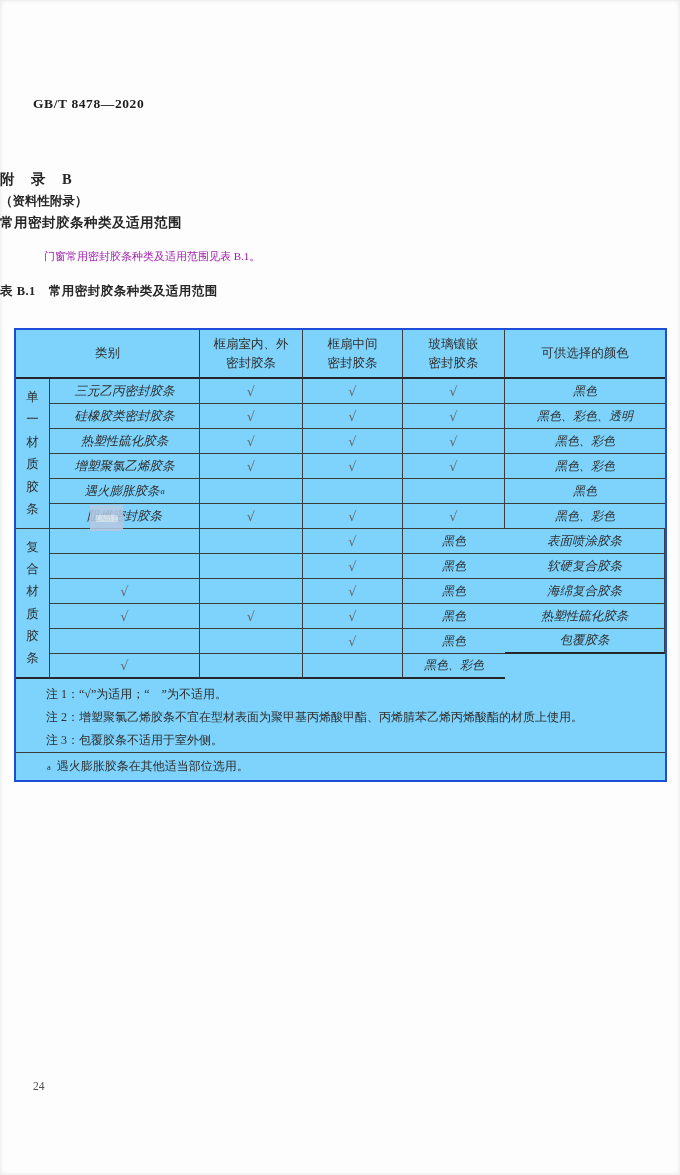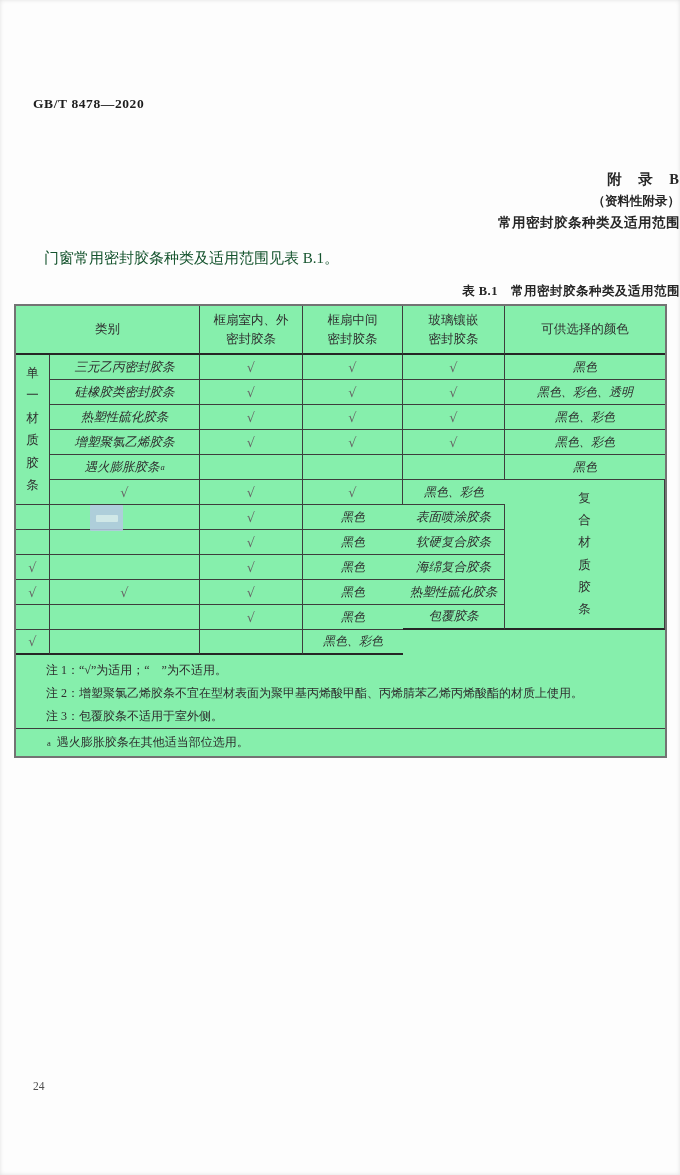--- a/index.html
+++ b/index.html
@@ -10,30 +10,30 @@
   }
   .page{
     position:relative;width:680px;height:1175px;
     background:#fdfdfd;color:#262626;overflow:hidden;
     box-shadow:inset 0 0 4px rgba(0,0,0,.12);
   }
   .doc-code{
     position:absolute;left:33px;top:96px;
     font-size:13.5px;font-weight:600;letter-spacing:.6px;color:#1d1d1d;
   }
-  .center-line{position:absolute;left:0;width:680px;text-align:right;}
+  .center-line{position:absolute;left:0;width:680px;text-align:left;}
   .apx-title{top:170px;font-size:14.5px;font-weight:700;letter-spacing:1px;}
   .apx-subtitle{top:193px;font-size:12.5px;font-weight:700;}
   .apx-heading{top:214px;font-size:13.5px;font-weight:700;letter-spacing:.5px;}
-  .intro{position:absolute;left:44px;top:249px;font-size:15px;color:#14532d;}
+  .intro{position:absolute;left:44px;top:249px;font-size:11px;color:#a21caf;}
   .tbl-caption{top:283px;font-size:12.5px;font-weight:700;letter-spacing:.5px;}
 
   .tbl{
-    position:absolute;left:14px;top:304px;width:653px;
-    box-sizing:border-box;border:2px solid #737373;background:#86efac;
+    position:absolute;left:14px;top:328px;width:653px;
+    box-sizing:border-box;border:2px solid #1d4ed8;background:#7dd3fc;
     display:grid;
     grid-template-columns:34px 150px 103px 100px 102px 1fr;
   }
   .c{
     box-sizing:border-box;
     border-right:1px solid #3d3d3d;border-bottom:1px solid #3d3d3d;
     display:flex;align-items:center;justify-content:center;
     font-size:12.5px;color:#2e2e2e;text-align:center;
   }
   .c.lastcol{border-right:none;}
@@ -135,20 +135,21 @@
 
     <div class="c rowcell namecell">
       <span>遇火膨胀胶条</span>
         <sup class="mk">a</sup>
     </div>
     <div class="c rowcell check"></div>
     <div class="c rowcell check"></div>
     <div class="c rowcell check"></div>
     <div class="c rowcell colors lastcol">黑色</div>
 
+    <div class="c rowcell namecell">阻燃密封胶条</div>
     <div class="c rowcell check">√</div>
     <div class="c rowcell check">√</div>
     <div class="c rowcell check">√</div>
     <div class="c rowcell colors lastcol">黑色、彩色</div>
 
     <div class="c glabel thickbot">
       <span>复</span>
       <span>合</span>
       <span>材</span>
       <span>质</span>

